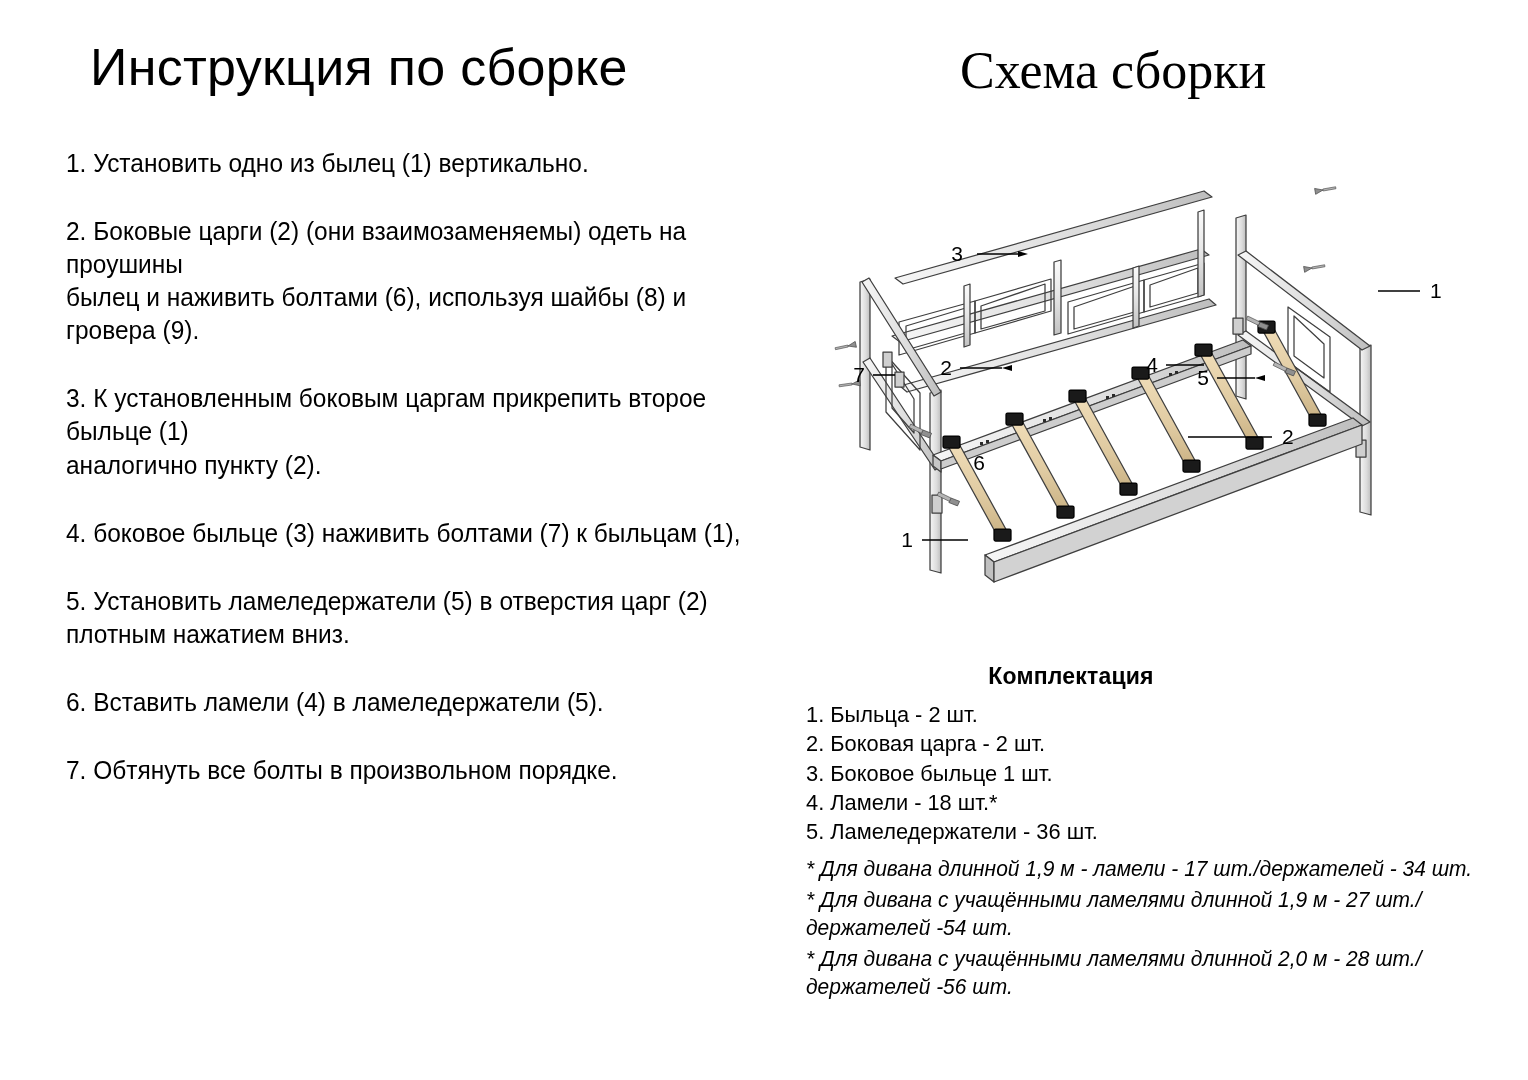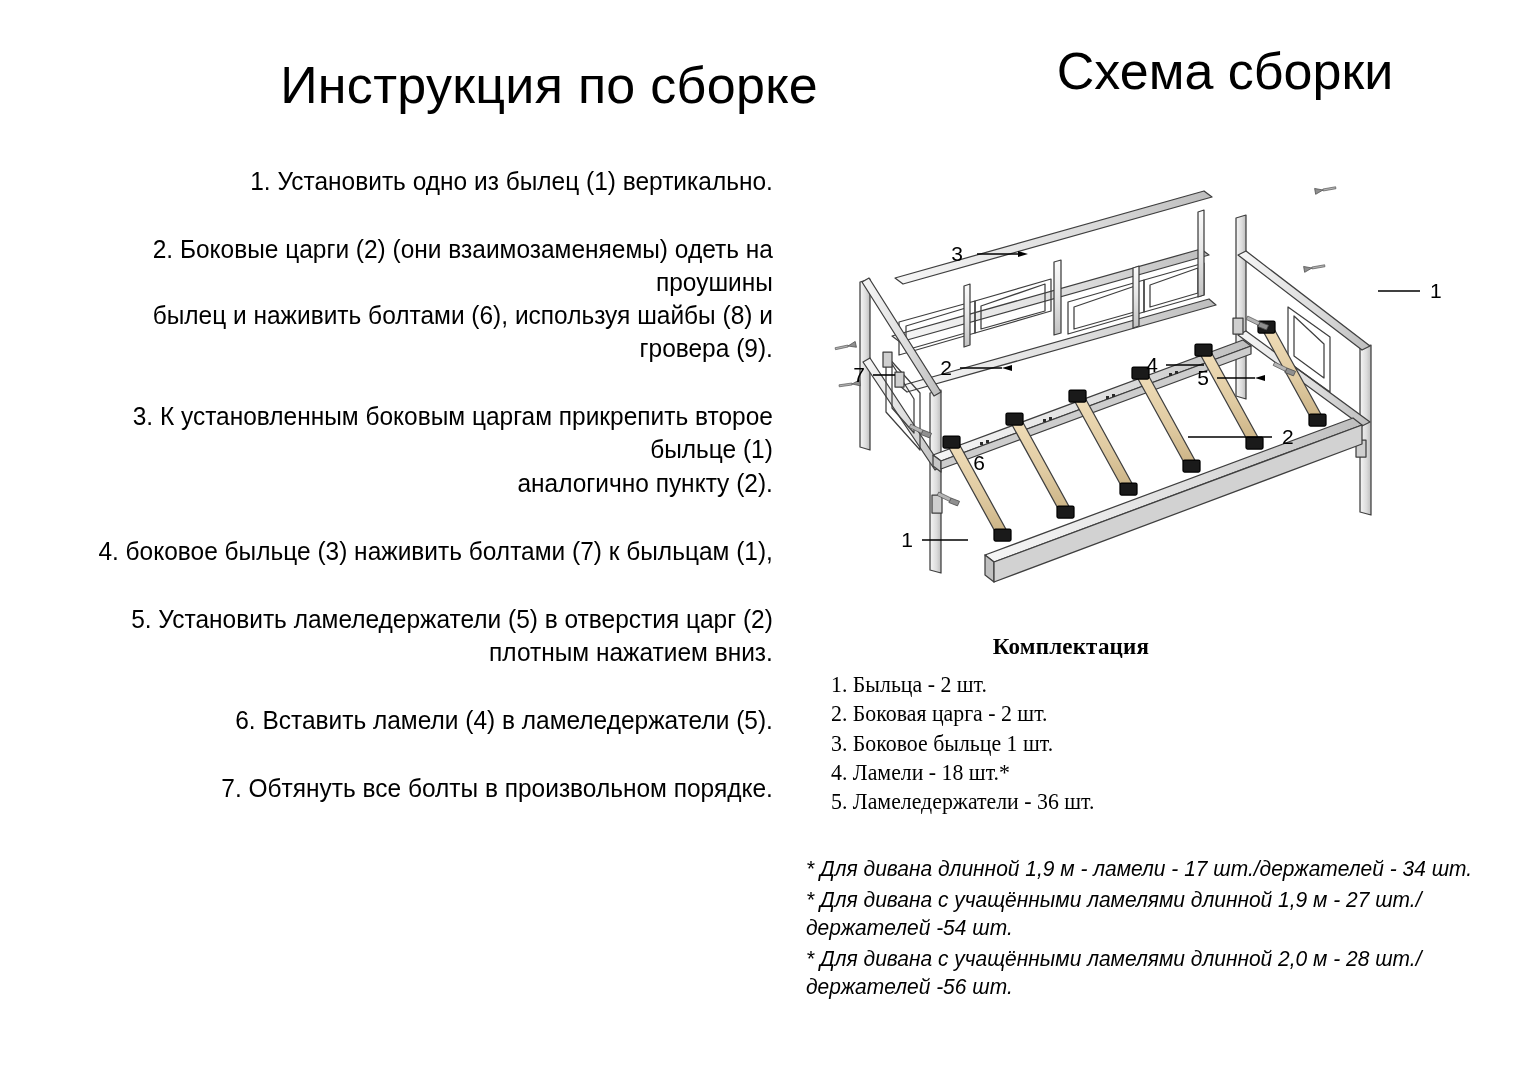--- a/index.html
+++ b/index.html
@@ -21,37 +21,36 @@
   .page {
     position: absolute;
     inset: 0;
     display: block;
   }
 
   
   .left-col {
     position: absolute;
     left: 58px;
-    top: 58px;
+    top: 40px;
     width: 760px;
-    text-align: right;
   }
 
   .main-title {
     font-size: 52px;
     font-weight: 400;
     letter-spacing: 0.3px;
     line-height: 1.05;
     margin: 0 0 52px 32px;
     white-space: nowrap;
   }
 
   .steps {
     list-style: none;
-    margin: 16px;
+    margin: 8px;
     padding: 0;
   }
   .step {
     font-size: 25.5px;
     line-height: 1.30;
     font-weight: 400;
     margin: 0 0 35px 0;
     font-stretch: condensed;
     transform: scaleX(0.96);
     transform-origin: left center;
@@ -64,55 +63,54 @@
     position: absolute;
     left: 830px;
     top: 44px;
     width: 660px;
   }
   .diagram-title {
     font-size: 52px;
     font-weight: 400;
     line-height: 1.05;
     margin: 0 0 10px 0;
-    text-align: center;
+    text-align: left;
     padding-left: 130px;
     white-space: nowrap;
+    font-family: Liberation Serif, serif;
   }
 
   
   .diagram-wrap {
     position: absolute;
     left: 800px;
     top: 150px;
     width: 680px;
     height: 460px;
   }
   .diagram-wrap svg { display: block; width: 100%; height: 100%; }
 
   
   .parts {
     position: absolute;
     left: 806px;
-    top: 634px;
+    top: 663px;
     width: 580px;
-    font-family: Liberation Serif, serif;
   }
   .parts-title {
     font-size: 23px;
     font-weight: 700;
     text-align: center;
     margin: 0 0 10px 0;
     padding-right: 50px;
     letter-spacing: 0.2px;
   }
   .parts-cols {
     display: flex;
     gap: 0px;
-    margin-left: 25px;
   }
   .parts-col { width: 50%; }
   .parts-col.right { padding-left: 16px; }
   .part-item {
     font-size: 22.5px;
     line-height: 1.30;
     white-space: nowrap;
     transform: scaleX(0.97);
     transform-origin: left center;
   }

